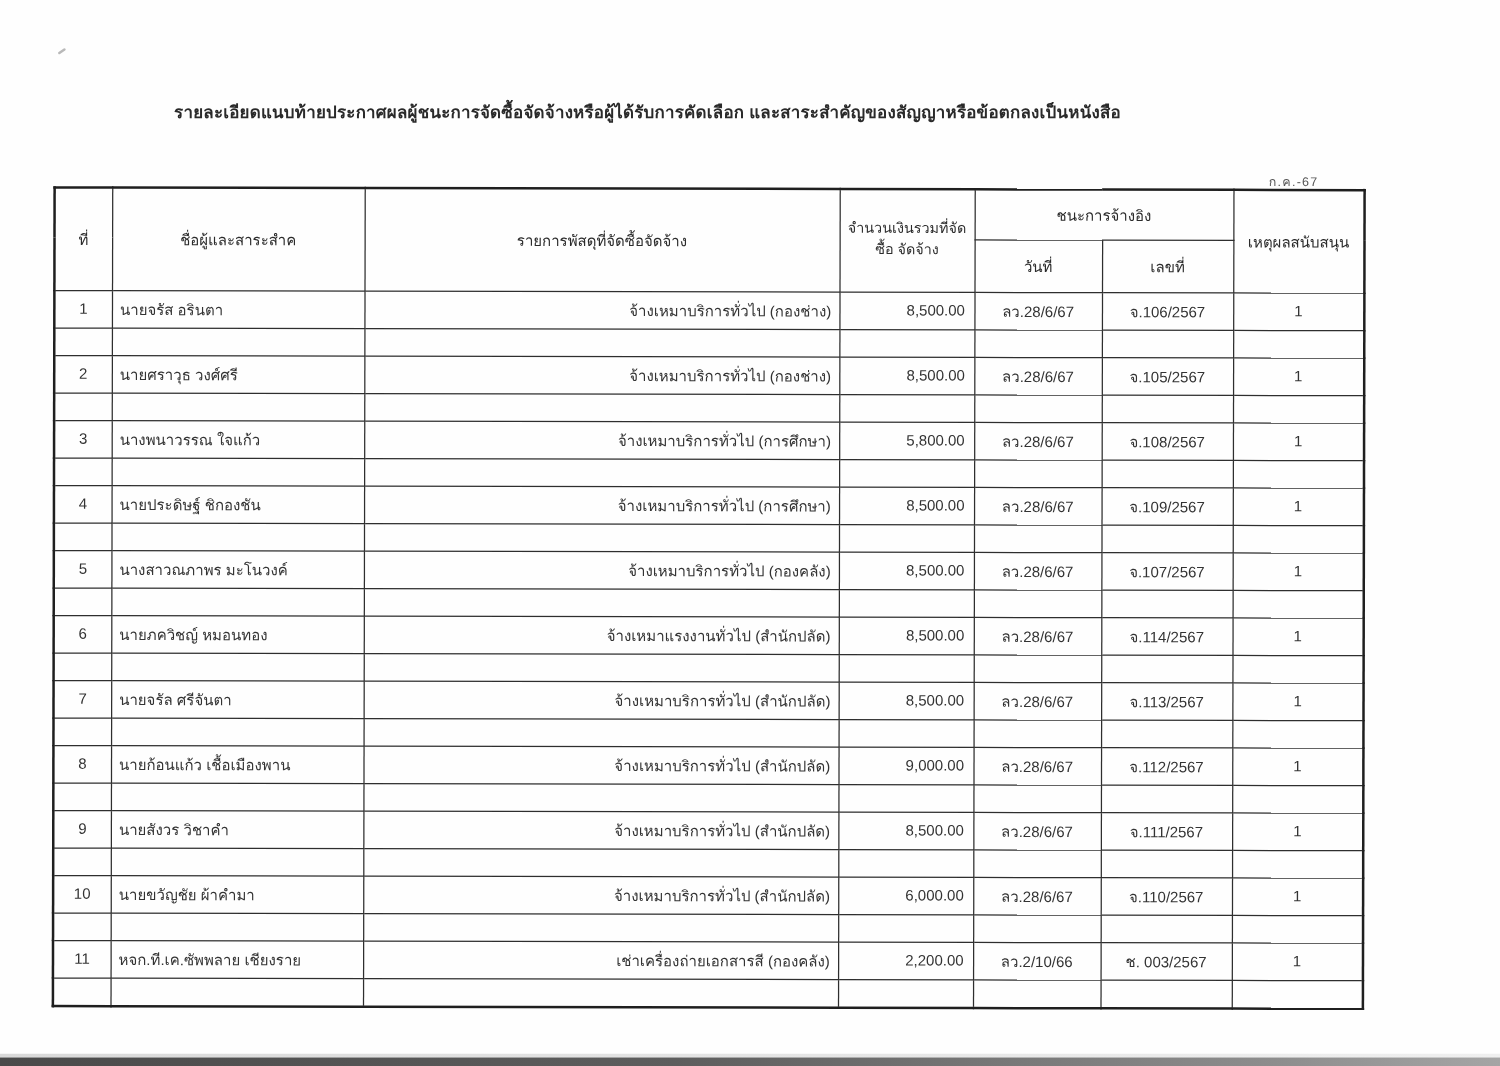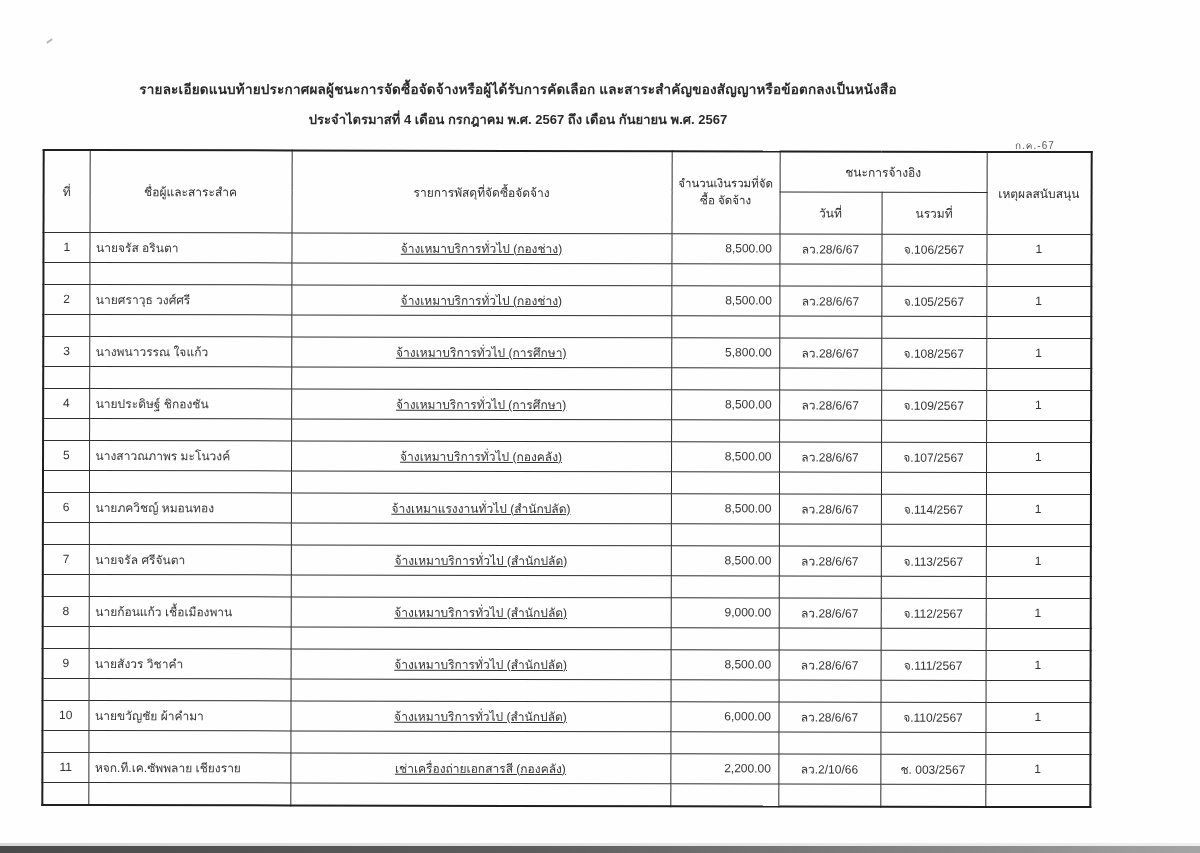--- a/index.html
+++ b/index.html
@@ -45,36 +45,35 @@
   }
   table{border:2px solid #1f1f1f;}
   thead th{text-align:center;font-size:12px;color:#2b2b2b;}
   .h-top{height:40px;}
   .h-bottom{height:42px;}
   th.h-amount{font-size:11.5px;line-height:1.5;white-space:normal;padding:0 4px;}
   tr.content td{height:29px;}
   tr.spacer td{height:21px;}
   td.c-no{text-align:center;}
   td.c-vendor{text-align:left;}
-  td.c-item{text-align:center;text-decoration:underline;}
+  td.c-item{text-align:right;}
   td.c-amount{text-align:right;padding-right:7px;}
   td.c-date{text-align:center;}
   td.c-doc{text-align:center;}
   td.c-reason{text-align:center;}
 </style>
 </head>
 <body>
 
 <div class="sheet">
 
   <div class="artifact-dot"></div>
 
   <div class="titles">
     <div class="title-l1">รายละเอียดแนบท้ายประกาศผลผู้ชนะการจัดซื้อจัดจ้างหรือผู้ได้รับการคัดเลือก และสาระสำคัญของสัญญาหรือข้อตกลงเป็นหนังสือ</div>
-    <div class="title-l2">ประจำไตรมาสที่ 4 เดือน กรกฎาคม พ.ศ. 2567 ถึง เดือน กันยายน พ.ศ. 2567</div>
   </div>
 
   <div class="corner-note">ก.ค.-67</div>
 
   <div class="table-wrap">
     <table>
       <colgroup>
         <col style="width:46px">
         <col style="width:202px">
         <col style="width:380px">
@@ -87,21 +86,21 @@
         <tr class="h-top">
           <th rowspan="2">ที่</th>
           <th rowspan="2">ชื่อผู้และสาระสำค</th>
           <th rowspan="2">รายการพัสดุที่จัดซื้อจัดจ้าง</th>
           <th rowspan="2" class="h-amount">จำนวนเงินรวมที่จัดซื้อ จัดจ้าง</th>
           <th colspan="2">ชนะการจ้างอิง</th>
           <th rowspan="2">เหตุผลสนับสนุน</th>
         </tr>
         <tr class="h-bottom">
           <th>วันที่</th>
-          <th>นรวมที่</th>
+          <th>เลขที่</th>
         </tr>
       </thead>
       <tbody>
           <tr class="content">
             <td class="c-no">1</td>
             <td class="c-vendor">นายจรัส อรินตา</td>
             <td class="c-item">จ้างเหมาบริการทั่วไป (กองช่าง)</td>
             <td class="c-amount">8,500.00</td>
             <td class="c-date">ลว.28/6/67</td>
             <td class="c-doc">จ.106/2567</td>

